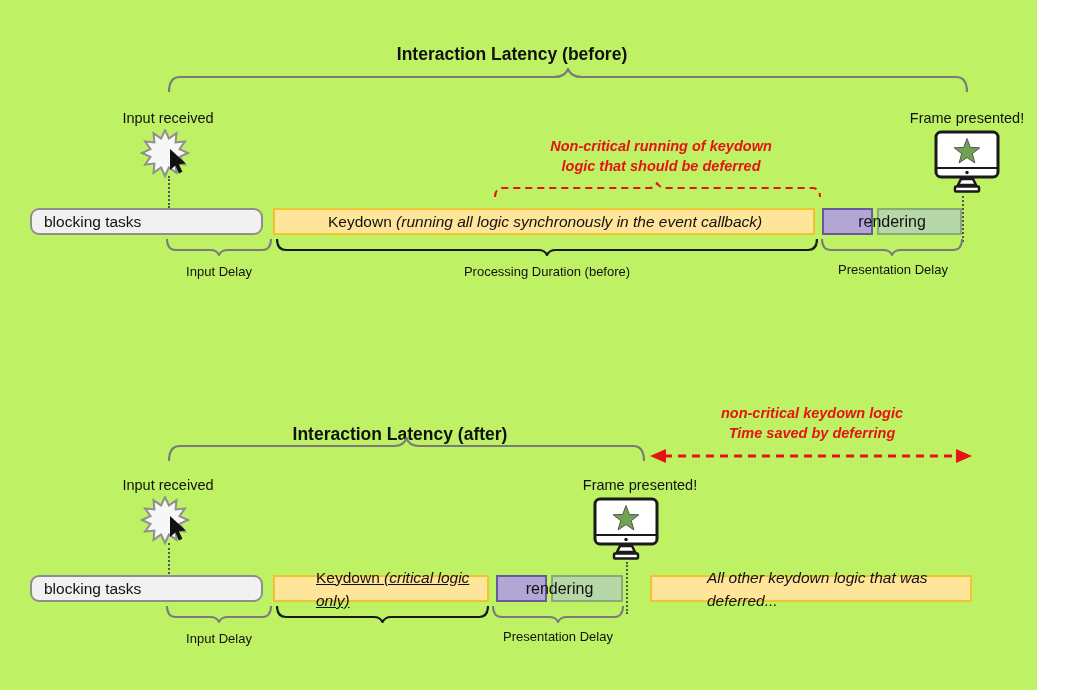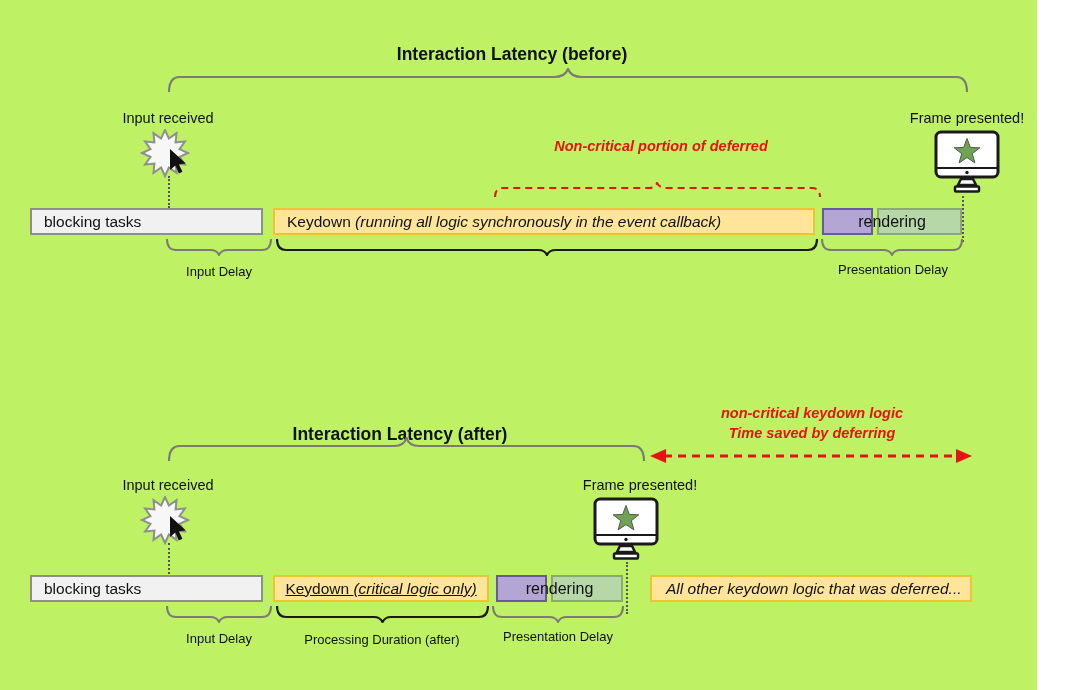--- a/index.html
+++ b/index.html
@@ -9,22 +9,22 @@
     --accent-red:#e51313;--yellow-fill:#ffe599;--yellow-border:#f1c232;
     --purple-fill:#b3a6d5;--purple-border:#68589d;--green-fill:#b6d7a8;--green-border:#8aa977;
     --gray-fill:#f1f1f1;--gray-border:#8e8e8e;
   }
   .abs{position:absolute;}
   .ctr{transform:translateX(-50%);white-space:nowrap;}
   .title{font-size:17.5px;font-weight:bold;}
   .smalllabel{font-size:14.5px;}
   .redtext{color:var(--accent-red);font-weight:bold;font-style:italic;font-size:14.5px;line-height:20px;text-align:center;}
   .bar{height:27px;box-sizing:border-box;border:2px solid;display:flex;align-items:center;font-size:15.5px;line-height:23px;}
-  .bar.gray{background:var(--gray-fill);border-color:var(--gray-border);}
-  .bar.yellow{background:var(--yellow-fill);border-color:var(--yellow-border);}
+  .bar.gray{background:var(--gray-fill);border-color:var(--gray-border);border-radius:9px;}
+  .bar.yellow{background:var(--yellow-fill);border-color:var(--yellow-border);padding-left:41px;}
   .bar.purple{background:var(--purple-fill);border-color:var(--purple-border);}
   .bar.green{background:var(--green-fill);border-color:var(--green-border);}
   .bar .pad{padding-left:12px;}
   .it{font-style:italic;}
   .renderlabel{height:27px;display:flex;align-items:center;justify-content:center;font-size:16px;z-index:3;}
   .dotline{width:0;border-left:2px dotted #555;}
   .bracelabel{font-size:13px;}
   svg{display:block;}
 </style>
 </head>
@@ -52,21 +52,22 @@
     <rect x="3" y="2" width="62" height="45" rx="5" fill="#fff" stroke="#1a1a1a" stroke-width="3"></rect>
     <line x1="3" y1="38" x2="65" y2="38" stroke="#1a1a1a" stroke-width="2"></line>
     <circle cx="34" cy="42.5" r="1.7" fill="#1a1a1a"></circle>
     <polygon points="34,8.5 37.3,17.4 46.8,17.8 39.3,23.7 41.9,32.9 34,27.6 26.1,32.9 28.7,23.7 21.2,17.8 30.7,17.4" fill="#6da352" stroke="#555" stroke-width="1"></polygon>
     <path d="M28,49 L40,49 L43,55 L25,55 Z" fill="#fff" stroke="#1a1a1a" stroke-width="2.5"></path>
     <rect x="22" y="56.5" width="24" height="5" rx="1" fill="#fff" stroke="#1a1a1a" stroke-width="2.5"></rect>
   </svg>
   <div class="abs dotline" style="left:962px;top:196px;height:46px;"></div>
 
   <div class="abs ctr redtext" style="left:661px;top:136px;">
-    <div>Non-critical portion of deferred</div>
+    <div>Non-critical running of keydown</div>
+    <div>logic that should be deferred</div>
   </div>
   <svg class="abs" style="left:494px;top:182px;" width="327" height="16" viewBox="0 0 327 16">
     <path d="M1,15 Q1,6 9,6 L155,6 Q161,6 163,1 Q166,6 172,6 L318,6 Q326,6 326,15" fill="none" stroke="#e51313" stroke-width="2" stroke-dasharray="7,5"></path>
   </svg>
 
   <div class="abs bar gray" style="left:30px;top:208px;width:233px;">
     <span class="pad">blocking tasks</span>
   </div>
   <div class="abs bar yellow" style="left:273px;top:208px;width:542px;">
     <span class="pad"><span>Keydown </span><span class="it">(running all logic synchronously in the event callback)</span></span>
@@ -79,20 +80,21 @@
     <path d="M1,1 Q1,12 10,12 L44,12 Q51,12 53,17 Q55,12 62,12 L96,12 Q105,12 105,1" fill="none" stroke="#7a7a7a" stroke-width="2"></path>
   </svg>
   <svg class="abs" style="left:276px;top:238px;" width="542" height="18" viewBox="0 0 542 18">
     <path d="M1,1 Q1,12 10,12 L262,12 Q269,12 271,17 Q273,12 280,12 L532,12 Q541,12 541,1" fill="none" stroke="#1a1a1a" stroke-width="2.2"></path>
   </svg>
   <svg class="abs" style="left:821px;top:238px;" width="142" height="18" viewBox="0 0 142 18">
     <path d="M1,1 Q1,12 10,12 L62,12 Q69,12 71,17 Q73,12 80,12 L132,12 Q141,12 141,1" fill="none" stroke="#7a7a7a" stroke-width="2"></path>
   </svg>
 
   <div class="abs ctr bracelabel" style="left:219px;top:264px;">Input Delay</div>
+  <div class="abs ctr bracelabel" style="left:547px;top:264px;">Processing Duration (before)</div>
   <div class="abs ctr bracelabel" style="left:893px;top:262px;">Presentation Delay</div>
 
   <div class="abs ctr title" style="left:400px;top:424px;">Interaction Latency (after)</div>
 
   <svg class="abs" style="left:168px;top:437px;" width="477" height="26" viewBox="0 0 477 26">
     <path d="M1,24 Q1,9 12,9 L226,9 Q236,9 238.5,1 Q241,9 251,9 L465,9 Q476,9 476,24" fill="none" stroke="#7a7a7a" stroke-width="2.2"></path>
   </svg>
 
   <div class="abs ctr redtext" style="left:812px;top:403px;">
     <div>non-critical keydown logic</div>
@@ -139,16 +141,15 @@
     <path d="M1,1 Q1,12 10,12 L44,12 Q51,12 53,17 Q55,12 62,12 L96,12 Q105,12 105,1" fill="none" stroke="#7a7a7a" stroke-width="2"></path>
   </svg>
   <svg class="abs" style="left:276px;top:605px;" width="213" height="18" viewBox="0 0 213 18">
     <path d="M1,1 Q1,12 10,12 L98,12 Q104,12 106.5,17 Q109,12 115,12 L203,12 Q212,12 212,1" fill="none" stroke="#1a1a1a" stroke-width="2.2"></path>
   </svg>
   <svg class="abs" style="left:492px;top:605px;" width="132" height="18" viewBox="0 0 132 18">
     <path d="M1,1 Q1,12 10,12 L57,12 Q64,12 66,17 Q68,12 75,12 L122,12 Q131,12 131,1" fill="none" stroke="#7a7a7a" stroke-width="2"></path>
   </svg>
 
   <div class="abs ctr bracelabel" style="left:219px;top:631px;">Input Delay</div>
-  <div class="abs ctr bracelabel" style="left:382px;top:632px;">Processing Duration (after)</div>
   <div class="abs ctr bracelabel" style="left:558px;top:629px;">Presentation Delay</div>
 
 </div>
 
 </body></html>

